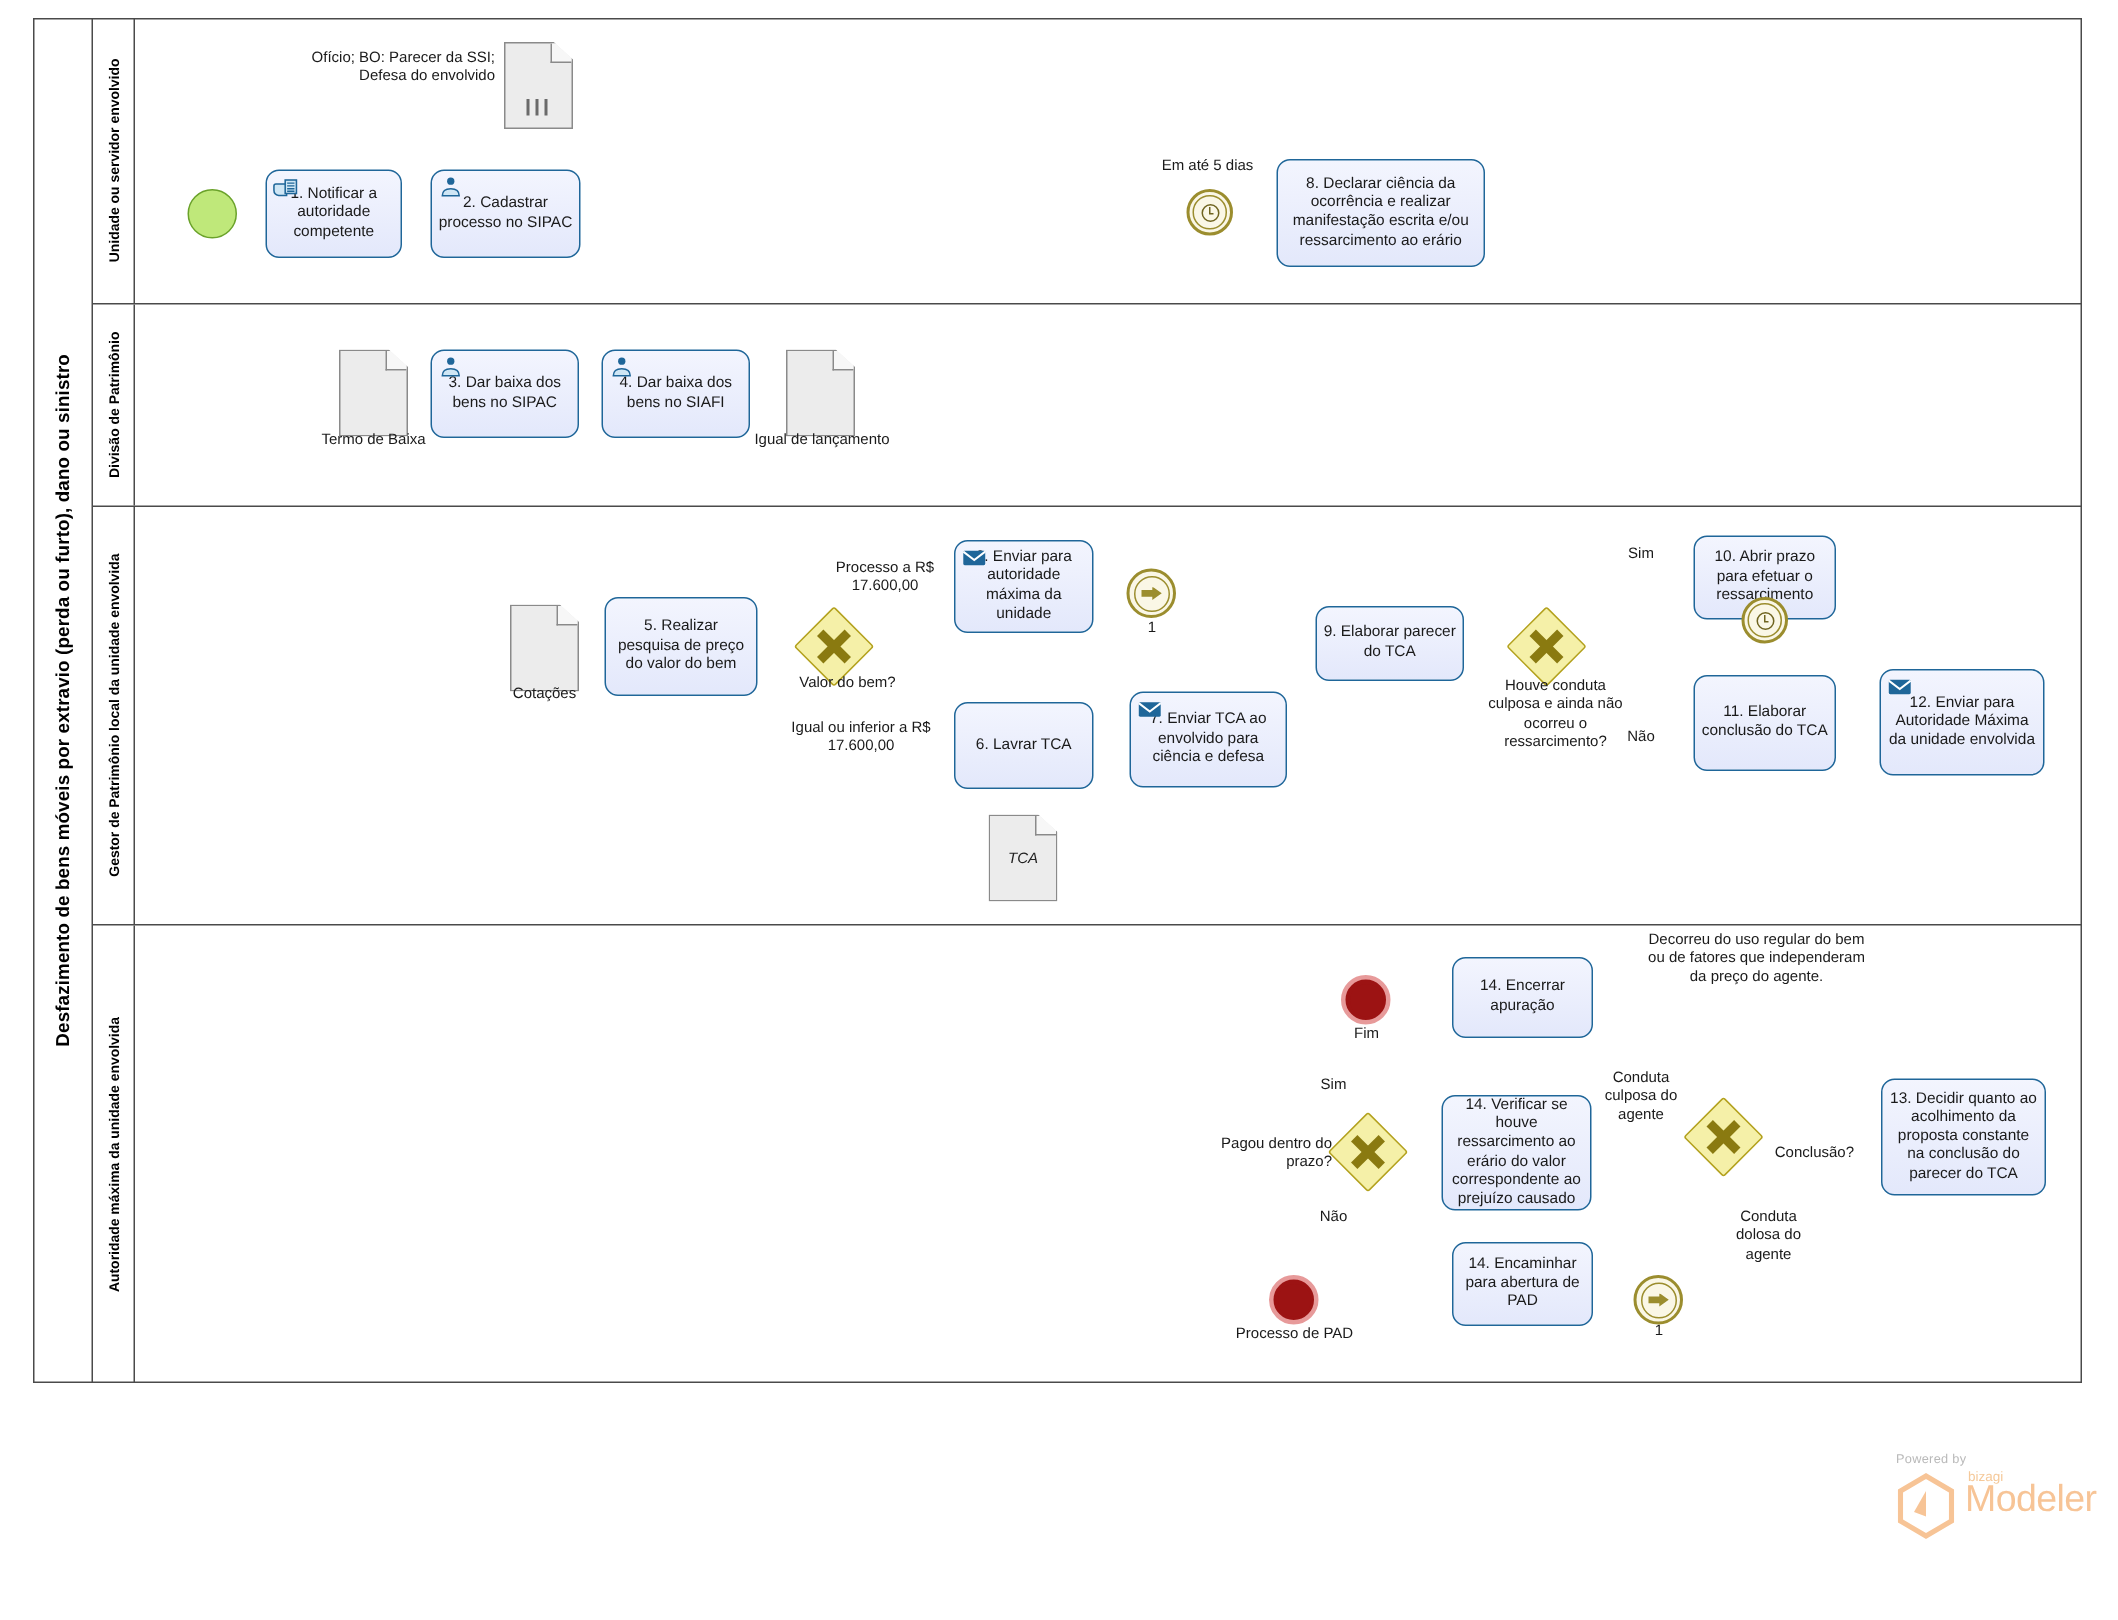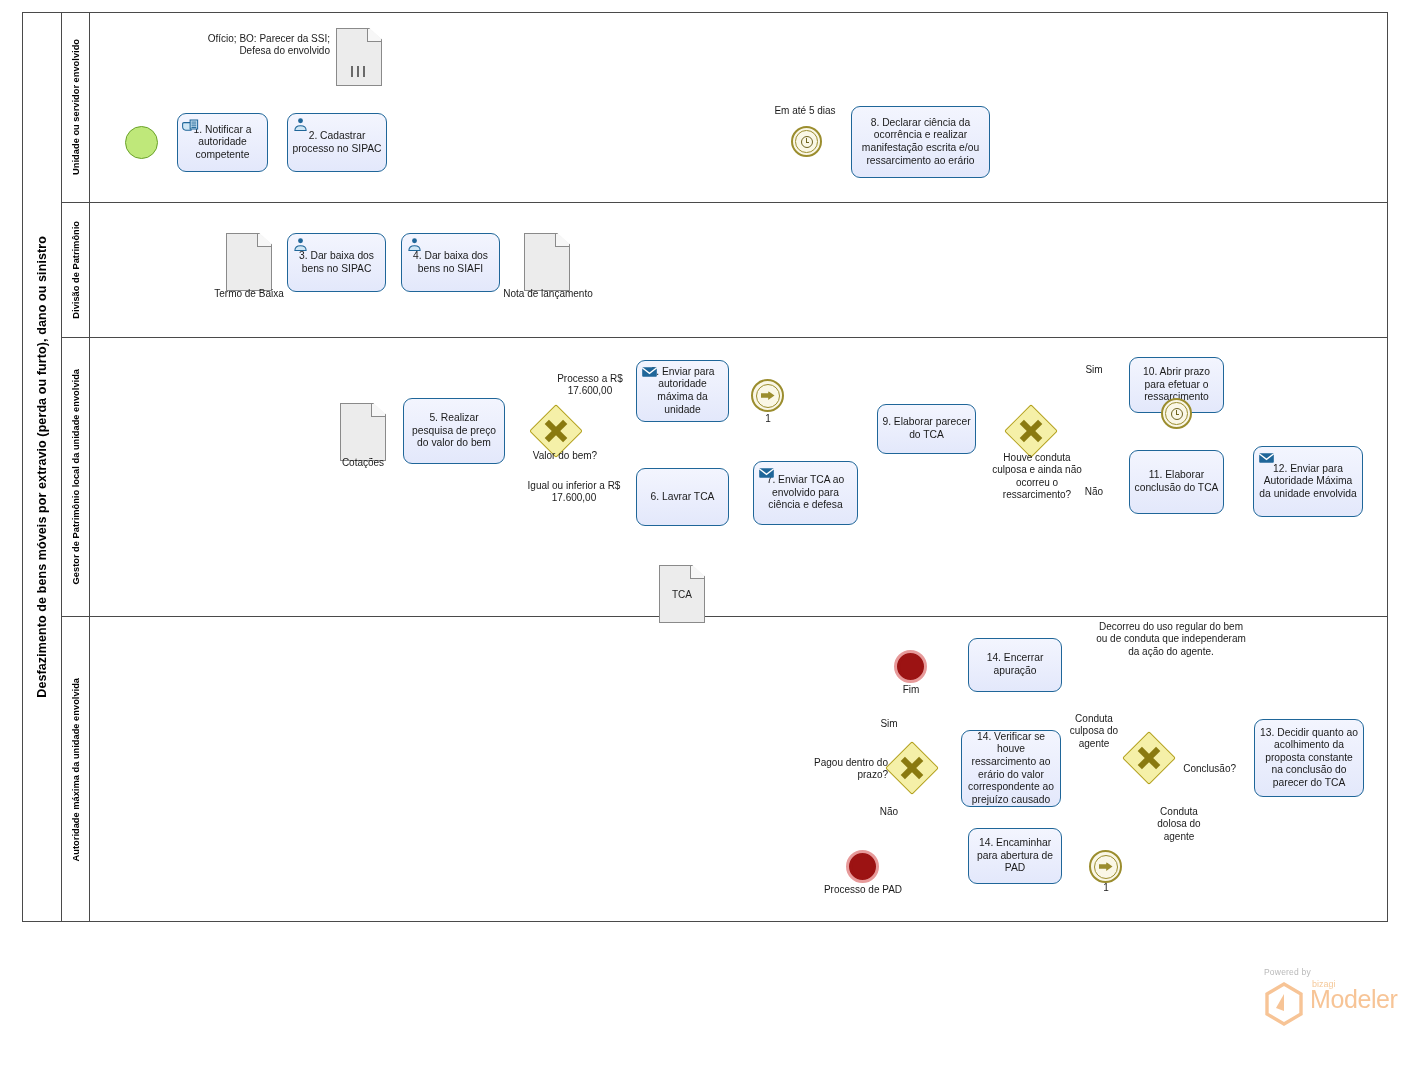--- a/index.html
+++ b/index.html
@@ -268,21 +268,21 @@
     <svg class="ticon" viewBox="0 0 18 16">
       <circle cx="9" cy="4" r="2.6" fill="#1f6699"></circle>
       <path d="M3 14.4 q0 -5 6 -5 q6 0 6 5 z" fill="#cfe6f5" stroke="#1f6699" stroke-width="1.1"></path>
     </svg>
     <span class="lbl">4. Dar baixa dos bens no SIAFI</span>
   </div>
 
   <div class="doc" style="left:524px;top:233px;">
     <span class="fold"></span>
   </div>
-  <div class="txt" style="left:500px;top:288px;width:96px;">Nota de lançamento</div>
+  <div class="txt" style="left:500px;top:288px;width:96px;">Igual de lançamento</div>
 
   <div class="doc" style="left:340px;top:403px;">
     <span class="fold"></span>
   </div>
   <div class="txt" style="left:323px;top:457px;width:80px;">Cotações</div>
 
   <div class="task" style="left:403px;top:398px;width:102px;height:66px;">
     <span class="lbl">5. Realizar pesquisa de preço do valor do bem</span>
   </div>
 
@@ -303,21 +303,21 @@
   <div class="ev ev-link" style="left:751px;top:379px;">
     <i></i>
       <u></u>
   </div>
   <div class="txt" style="left:748px;top:413px;width:40px;">1</div>
 
   <div class="task" style="left:636px;top:468px;width:93px;height:58px;">
     <span class="lbl">6. Lavrar TCA</span>
   </div>
 
-  <div class="doc" style="left:659px;top:565px;">
+  <div class="doc" style="left:659px;top:543px;font-style:italic;">
     <span class="fold"></span>
     <span>TCA</span>
   </div>
 
   <div class="task" style="left:753px;top:461px;width:105px;height:64px;">
     <svg class="ticon" viewBox="0 0 18 16">
       <rect x="1.2" y="3.4" width="15.6" height="10.2" rx="1" fill="#1f6699"></rect>
       <path d="M1.2 4 L9 10 L16.8 4" fill="none" stroke="#fff" stroke-width="1.4"></path>
     </svg>
     <span class="lbl">7. Enviar TCA ao envolvido para ciência e defesa</span>
@@ -352,21 +352,21 @@
     <span class="lbl">12. Enviar para Autoridade Máxima da unidade envolvida</span>
   </div>
 
   <div class="task" style="left:1254px;top:719px;width:110px;height:78px;">
     <span class="lbl">13. Decidir quanto ao acolhimento da proposta constante na conclusão do parecer do TCA</span>
   </div>
 
   <div class="gw" style="left:1130px;top:739px;"></div>
   <div class="txt l" style="left:1156px;top:763px;width:80px;">Conclusão?</div>
 
-  <div class="txt" style="left:1095px;top:621px;width:152px;">Decorreu do uso regular do bem ou de conduta que independeram da ação do agente.</div>
+  <div class="txt" style="left:1095px;top:621px;width:152px;">Decorreu do uso regular do bem ou de fatores que independeram da preço do agente.</div>
   <div class="txt" style="left:1058px;top:713px;width:72px;">Conduta culposa do agente</div>
   <div class="txt" style="left:1146px;top:806px;width:66px;">Conduta dolosa do agente</div>
 
   <div class="task" style="left:968px;top:638px;width:94px;height:54px;">
     <span class="lbl">14. Encerrar apuração</span>
   </div>
 
   <div class="ev ev-end" style="left:894px;top:650px;">
     <i></i>
   </div>

